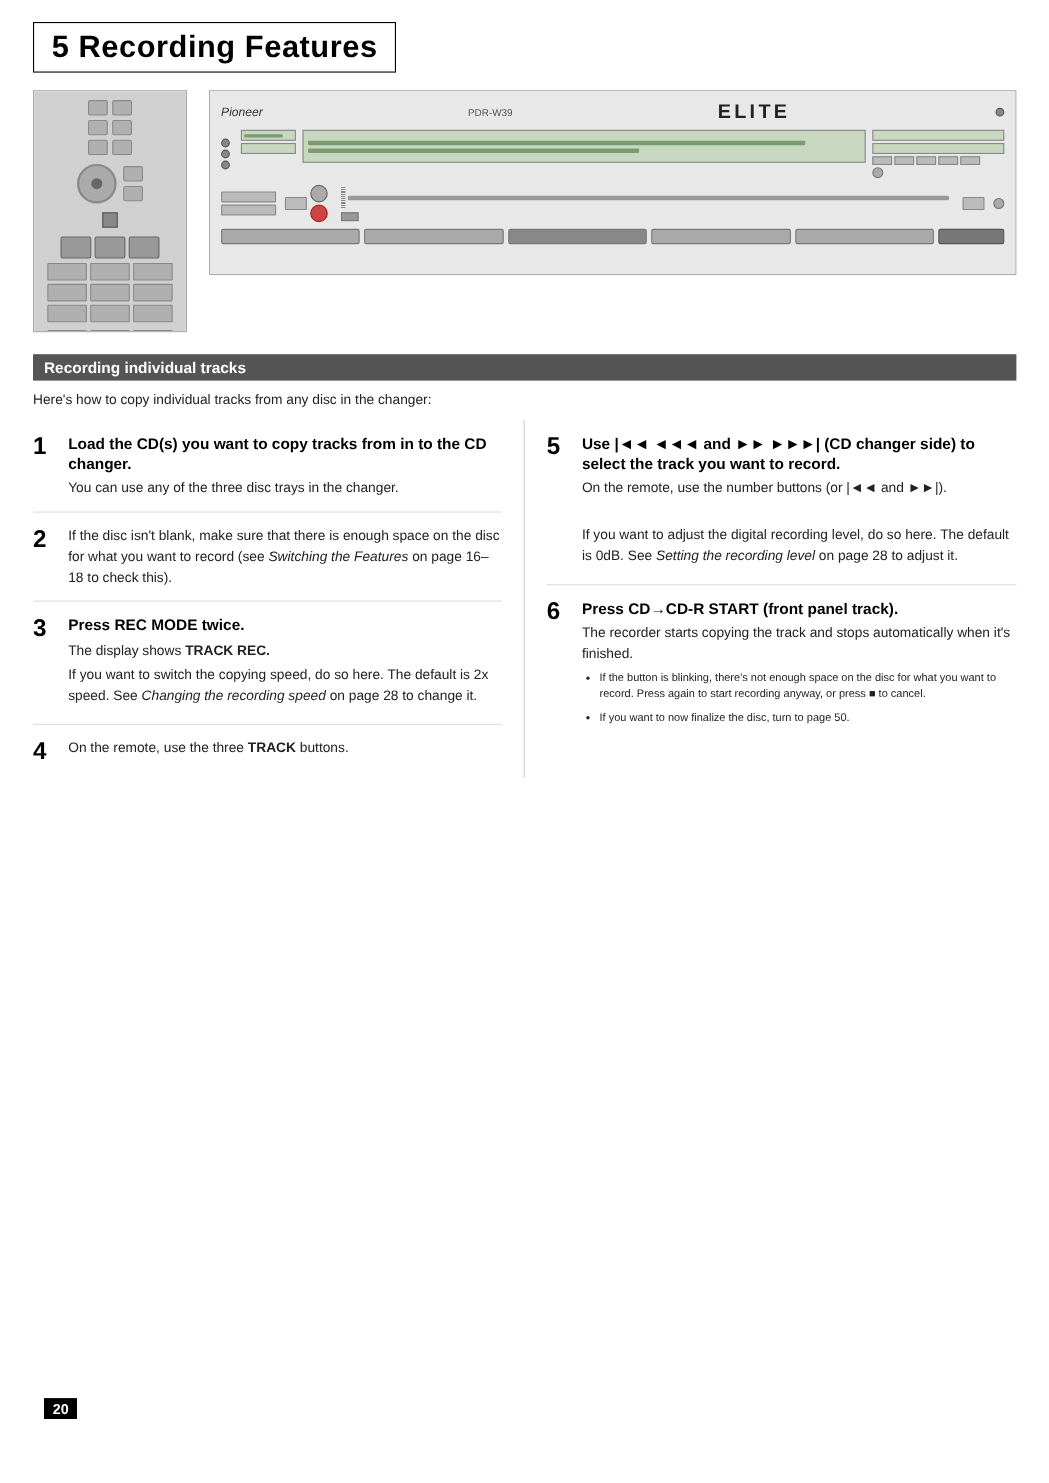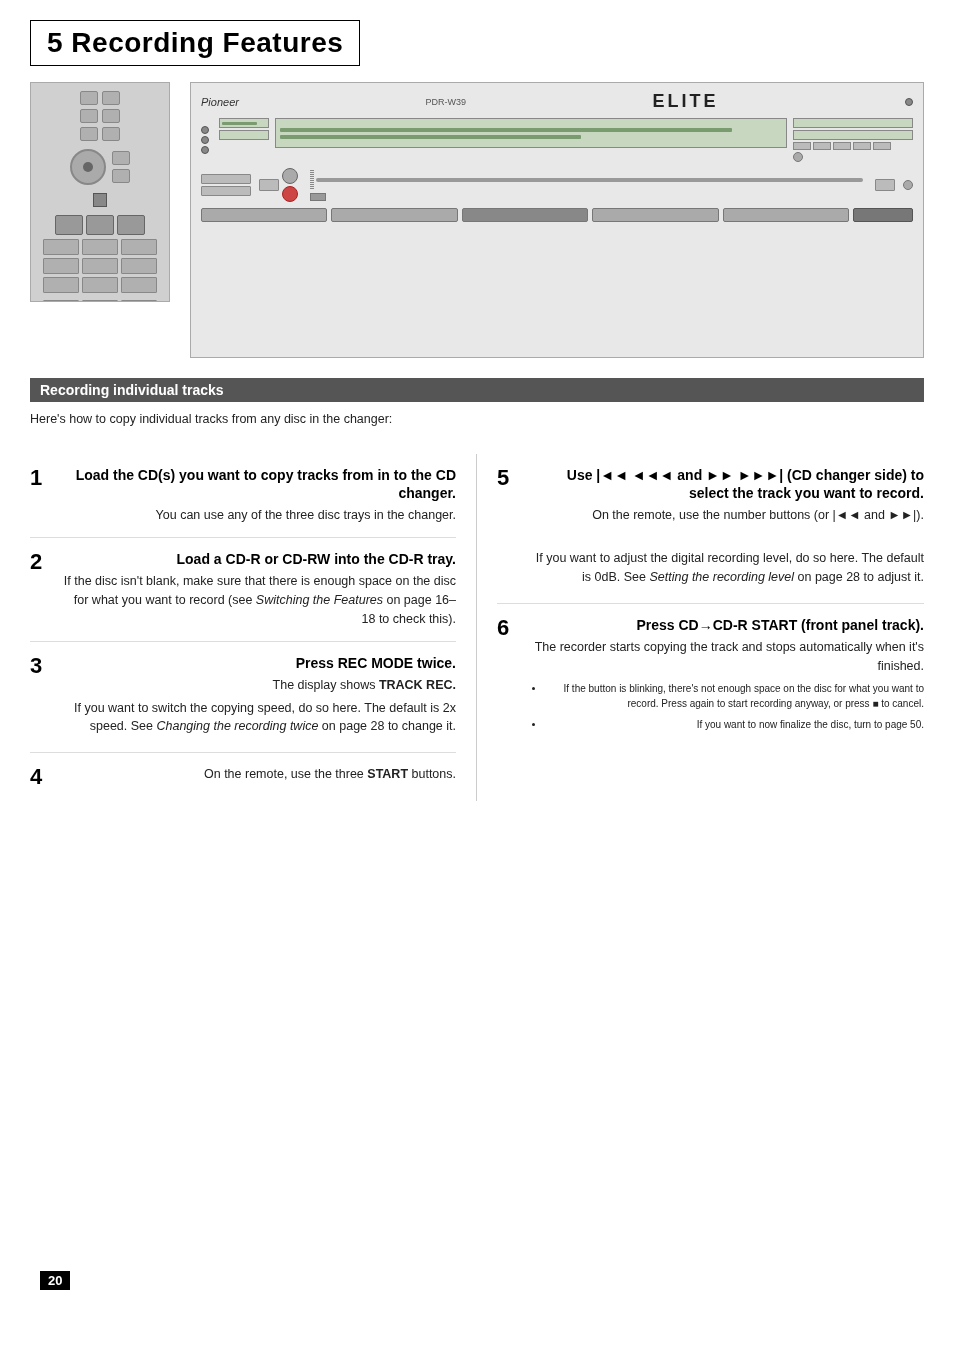--- a/index.html
+++ b/index.html
@@ -100,21 +100,21 @@
     }
     .remote-grid-btn {
       width: 100%;
       height: 16px;
       background: #b0b0b0;
       border: 1px solid #888;
       border-radius: 1px;
     }
     .device-img {
       flex: 1;
-      height: 276px;
+      height: 168px;
       background: #f0f0f0;
       border: 1px solid #aaa;
       position: relative;
       overflow: hidden;
     }
     .device-inner {
       width: 100%;
       height: 100%;
       background: #e8e8e8;
       padding: 8px 10px;
@@ -236,21 +236,20 @@
     }
     .step-number {
       font-size: 22px;
       font-weight: bold;
       min-width: 20px;
       line-height: 1.1;
       flex-shrink: 0;
     }
     .step-content {
       flex: 1;
-      text-align: right;
     }
     .step-title {
       font-weight: bold;
       font-size: 14px;
       line-height: 1.3;
       margin-bottom: 4px;
     }
     .step-body {
       font-size: 12.5px;
       line-height: 1.5;
@@ -426,61 +425,60 @@
           <div style="width:60px;height:14px;background:#777;border:1px solid #555;border-radius:2px;"></div>
         </div>
       </div>
     </div>
   </div>
 
   
   <div class="section-header">Recording individual tracks</div>
 
   
-  <p style="font-size:12.5px;margin-bottom:28px;color:#222;">Here's how to copy individual tracks from any disc in the changer:</p>
+  <p style="font-size:12.5px;margin-bottom:12px;color:#222;">Here's how to copy individual tracks from any disc in the changer:</p>
 
   
   <div class="main-content">
 
     <div class="left-col">
 
       <div class="step">
         <div class="step-number">1</div>
         <div class="step-content">
           <div class="step-title">Load the CD(s) you want to copy tracks from in to the CD changer.</div>
           <div class="step-body">You can use any of the three disc trays in the changer.</div>
         </div>
       </div>
 
       <div class="step">
         <div class="step-number">2</div>
         <div class="step-content">
-          <div class="step-title">Load a CD-R or CD-RW into the CD-R tray.</div>
           <div class="step-body">
             If the disc isn't blank, make sure that there is enough space on the disc for what you want to record (see <em>Switching the Features</em> on page 16–18 to check this).
           </div>
         </div>
       </div>
 
       <div class="step">
         <div class="step-number">3</div>
         <div class="step-content">
           <div class="step-title">Press REC MODE twice.</div>
           <div class="step-body">
             <p>The display shows <strong>TRACK REC.</strong></p>
-            <p>If you want to switch the copying speed, do so here. The default is 2x speed. See <em>Changing the recording twice</em> on page 28 to change it.</p>
+            <p>If you want to switch the copying speed, do so here. The default is 2x speed. See <em>Changing the recording speed</em> on page 28 to change it.</p>
           </div>
         </div>
       </div>
 
       <div class="step">
         <div class="step-number">4</div>
         <div class="step-content">
           <div class="step-body">
-            On the remote, use the three <strong>START</strong> buttons.
+            On the remote, use the three <strong>TRACK</strong> buttons.
           </div>
         </div>
       </div>
 
     </div>
 
     <div class="right-col">
 
       <div class="step">
         <div class="step-number">5</div>

